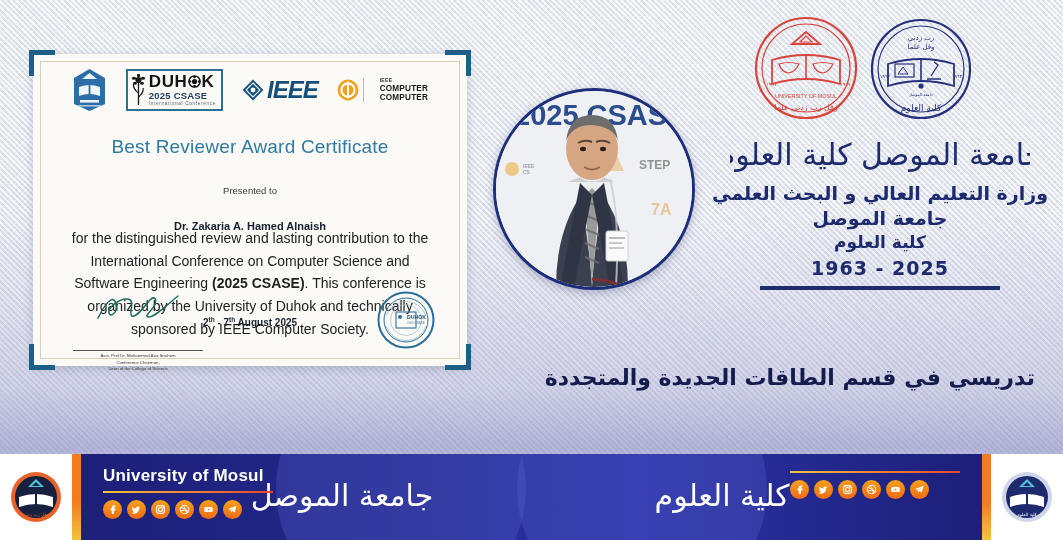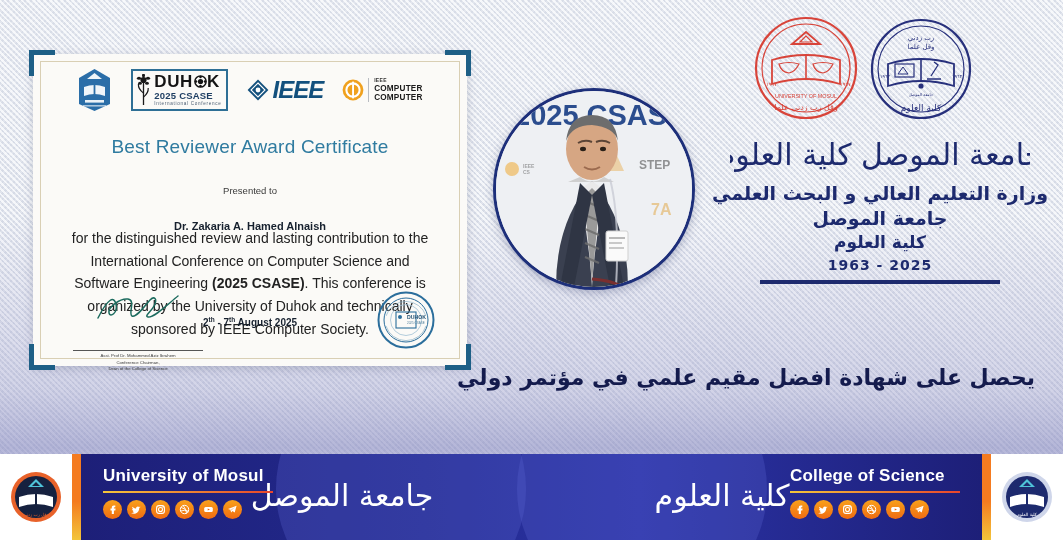--- a/index.html
+++ b/index.html
@@ -56,21 +56,21 @@
   .duhok-txt { line-height: 1; }
   .duhok-main {
     font-size: 17px; font-weight: 700; color: #141414;
     letter-spacing: 0.6px; display: flex; align-items: center;
   }
   .duhok-sub { font-size: 9.5px; font-weight: 700; color: #1f3f63; letter-spacing: 0.2px; margin-top: 1px; }
   .duhok-sub2 { font-size: 4.6px; color: #4b5d72; letter-spacing: 0.7px; margin-top: 1px; }
   .ieee-wrap { display: flex; align-items: center; gap: 3px; }
   .ieee-txt { font-size: 24px; font-weight: 700; color: #13507d; font-style: italic; letter-spacing: -1px; }
   .cs-wrap { display: flex; align-items: center; gap: 4px; }
-  .cs-txt { line-height: 1.12; border-left: 1px solid #b9bcc2; padding-left: 5px; }
+  .cs-txt { line-height: 1.12; border-left: 1px solid #b9bcc2; padding-left: 16px; }
   .cs-ieee { font-size: 5px; font-weight: 700; color: #333; letter-spacing: 0.3px; }
   .cs-l { font-size: 8.2px; font-weight: 700; color: #1a1a1a; letter-spacing: 0.2px; }
 
   #cert-title {
     position: absolute; left: 0; right: 0; top: 82px; text-align: center;
     font-size: 19px; color: #2f7ba0; letter-spacing: 0.2px;
   }
   #presented { position: absolute; left: 0; right: 0; top: 131px; text-align: center; font-size: 9.5px; color: #3a3a3a; }
   #recipient { position: absolute; left: 0; right: 0; top: 166px; text-align: center; font-size: 11px; font-weight: 700; color: #16202e; }
   #body-text {
@@ -105,21 +105,21 @@
   
   #ar-block { position: absolute; left: 700px; top: 132px; width: 360px; text-align: center; }
   #ar-calig { height: 48px; display: flex; align-items: center; justify-content: center; }
   .ar-line {
     direction: rtl; color: #1d2a6e; font-weight: 700;
     font-family: "DejaVu Sans", "Liberation Sans", sans-serif;
   }
   #ar-ministry { font-size: 19px; margin-top: 2px; }
   #ar-univ { font-size: 19px; margin-top: 3px; }
   #ar-college { font-size: 17px; margin-top: 3px; }
-  #ar-years { font-size: 14px; margin-top: 5px; letter-spacing: 1px; }
+  #ar-years { font-size: 19px; margin-top: 5px; letter-spacing: 1px; }
   #ar-rule { width: 240px; height: 4px; background: #1d2a6e; margin: 7px auto 0; }
 
   #caption { position: absolute; right: 28px; top: 360px; width: 700px; text-align: right; }
   .cap-line {
     direction: rtl; color: #141b4d; font-weight: 700; font-size: 22px;
     line-height: 1.62; font-family: "DejaVu Sans", "Liberation Sans", sans-serif;
   }
 
   
   #banner {
@@ -358,21 +358,21 @@
       </svg>
     </div>
     <div class="ar-line" id="ar-ministry">وزارة التعليم العالي و البحث العلمي</div>
     <div class="ar-line" id="ar-univ">جامعة الموصل</div>
     <div class="ar-line" id="ar-college">كلية العلوم</div>
     <div class="ar-line" id="ar-years">2025 - 1963</div>
     <div id="ar-rule"></div>
   </div>
 
   <div id="caption">
-    <div class="cap-line">يحصل على شهادة افضل مقيم علمي في مؤتمر دولي</div>
+    <div class="cap-line">تدريسي في قسم الطاقات الجديدة والمتجددة</div>
   </div>
 
   <div id="banner">
     <div class="logo-pad">
       <svg width="52" height="52" viewBox="0 0 52 52">
         <circle cx="26" cy="26" r="25" fill="#e8622a"></circle>
         <circle cx="26" cy="26" r="21" fill="#16213f"></circle>
         <path d="M26 8 L18 16 L34 16 Z" fill="#4fc3d9"></path>
         <path d="M26 11 l-4 4 h8 z" fill="#16213f"></path>
         <path d="M9 26 Q26 20 43 26 L43 36 Q26 30 9 36 Z" fill="#fff"></path>
@@ -431,21 +431,20 @@
           <a class="soc">
               <svg width="11" height="11" viewBox="0 0 11 11">
                 <path d="M9.6 1.7 L1 5.1l2.3.7.9 2.6 1.3-1.5 2.2 1.6z" fill="#fff"></path>
                 <path d="M3.3 5.8 L8.2 3 L4.5 6.6z" fill="#ef6b12" opacity="0.35"></path>
               </svg>
             </a>
         </div>
       </div>
 
       <div class="bcell right">
-        <div class="btitle">College of Science</div>
         <div class="brule"></div>
         <div class="socials">
           <a class="soc">
               <svg width="11" height="11" viewBox="0 0 11 11">
                 <path d="M7 3.2h1.3V1.4H6.8C5.5 1.4 4.8 2.2 4.8 3.5v1H3.5v1.9h1.3V10h2.1V6.4h1.4l.3-1.9H6.9v-.7c0-.4.1-.6.6-.6z" fill="#fff"></path>
               </svg>
             </a>
           <a class="soc">
               <svg width="11" height="11" viewBox="0 0 11 11">
                 <path d="M9.6 3.1c-.3.2-.6.3-1 .4.4-.2.6-.6.8-1-.4.2-.8.4-1.2.5-.3-.4-.8-.6-1.3-.6-1 0-1.8.8-1.8 1.8 0 .1 0 .3.1.4-1.5-.1-2.8-.8-3.7-1.9-.2.3-.3.6-.3.9 0 .6.3 1.2.8 1.5-.3 0-.6-.1-.8-.2 0 .9.6 1.6 1.4 1.8-.2.1-.4.1-.6.1h-.3c.2.7.9 1.2 1.7 1.3-.6.5-1.4.8-2.3.8H0c.8.5 1.8.8 2.9.8 3.4 0 5.3-2.9 5.3-5.3v-.3c.4-.3.7-.6 1-1z" fill="#fff"></path>

